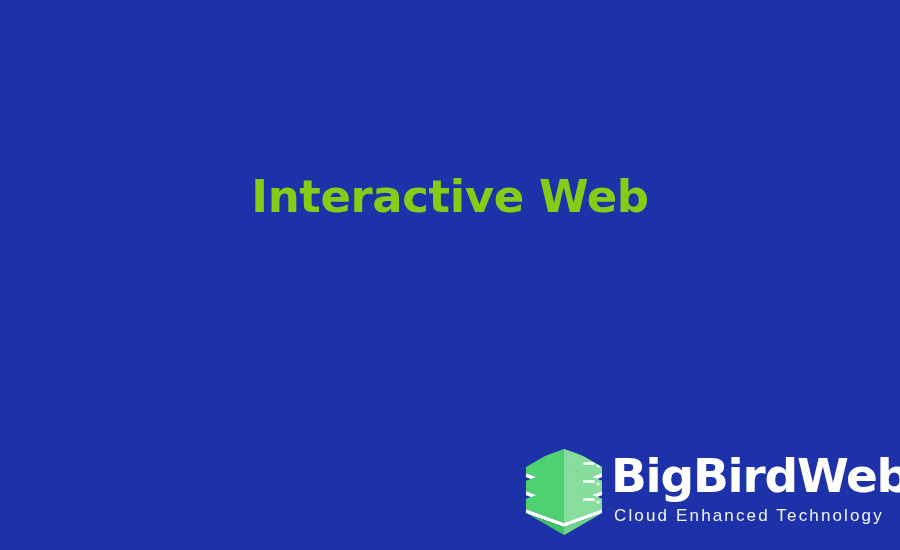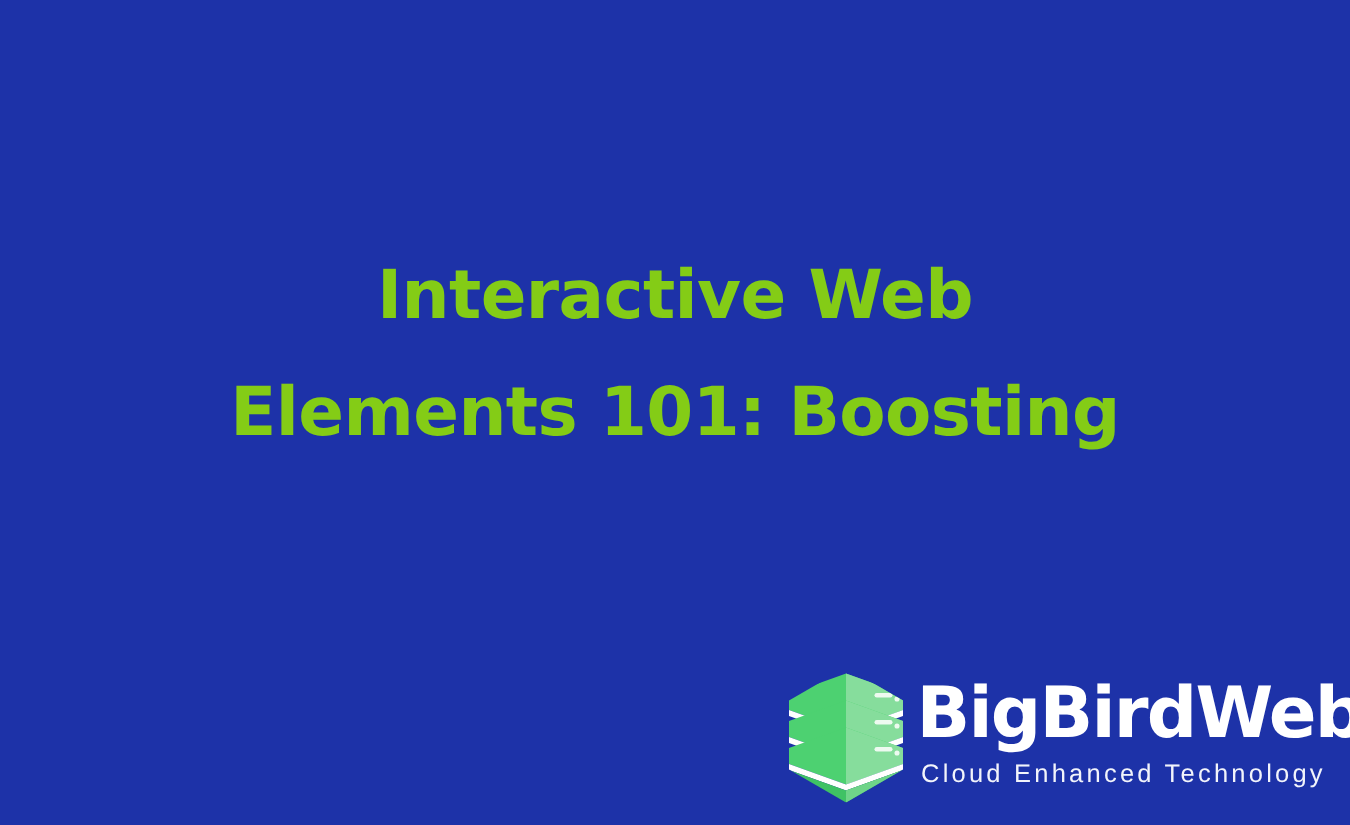--- a/index.html
+++ b/index.html
@@ -87,21 +87,20 @@
     white-space: nowrap;
   }
 </style>
 </head>
 <body>
 
 <div class="slide">
 
   <div class="title-block">
     <span class="title-line">Interactive Web</span>
-    <span class="title-line">Elements 101: Boosting</span>
   </div>
 
   <div class="logo-lockup">
 
     <svg class="logo-mark" viewBox="0 0 78 92">
       <defs>
         <clipPath id="hexclip">
           <polygon points="39,1 77,23 77,69 39,91 1,69 1,23"></polygon>
         </clipPath>
       </defs>

